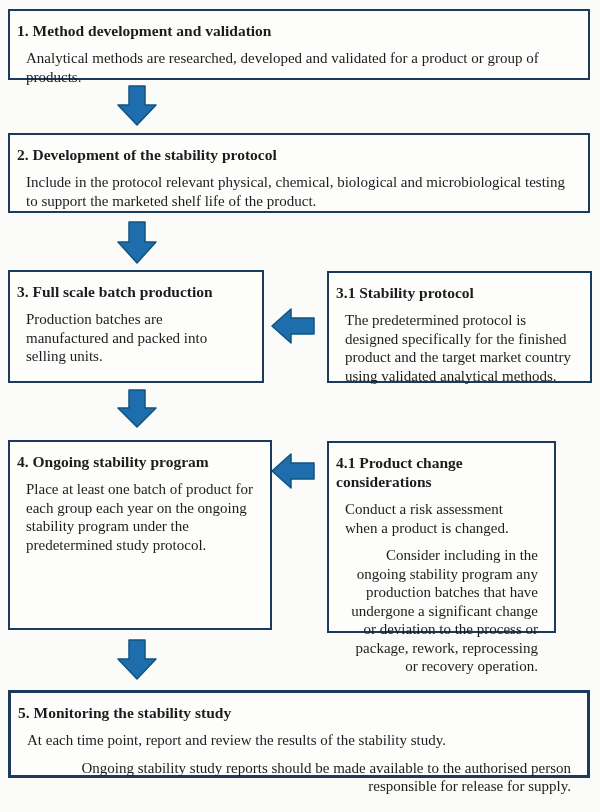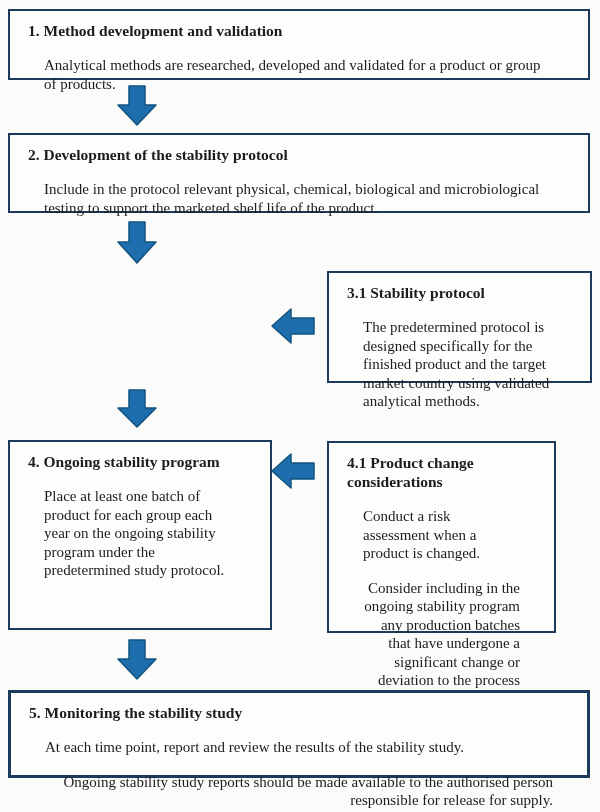--- a/index.html
+++ b/index.html
@@ -18,31 +18,31 @@
     font-family:"Liberation Serif","DejaVu Serif",serif;
     color:var(--text);
     position:relative;
     overflow:hidden;
   }
   .canvas{position:absolute;inset:0;}
   .box{
     position:absolute;
     background:var(--box-bg);
     border:2px solid var(--box-border);
-    padding:10px 18px;
+    padding:10px 7px;
   }
   .box.thick{border-width:3px;}
   .box-title{
     margin:0 0 9px 0;
     font-size:15.5px;
     line-height:19px;
     font-weight:bold;
   }
   .box-text{
-    margin:16px;
+    margin:9px;
     font-size:15px;
     line-height:18.5px;
   }
   .box-text + .box-text{margin-top:8px;text-align:right;}
   .arrow{position:absolute;}
   .arrow svg{display:block;width:100%;height:100%;}
   .arrow polygon{
     fill:var(--arrow-fill);
     stroke:var(--arrow-stroke);
     stroke-width:1.5;
@@ -69,20 +69,24 @@
     <h2 class="box-title">2. Development of the stability protocol</h2>
     <p class="box-text">Include in the protocol relevant physical, chemical, biological and microbiological testing to support the marketed shelf life of the product.</p>
   </div>
 
   <div class="arrow" style="left:115px;top:221px;width:44px;height:44px;">
     <svg viewBox="0 0 44 42" preserveAspectRatio="none" aria-hidden="true">
       <polygon points="14,1 30,1 30,20 41,20 22,40 3,20 14,20"></polygon>
     </svg>
   </div>
 
+  <div class="box" style="left:8px;top:270px;width:256px;height:113px;">
+    <h2 class="box-title">3. Full scale batch production</h2>
+    <p class="box-text">Production batches are manufactured and packed into selling units.</p>
+  </div>
 
   <div class="arrow" style="left:271px;top:307px;width:44px;height:38px;">
     <svg viewBox="0 0 44 38" preserveAspectRatio="none" aria-hidden="true">
       <polygon points="43,11 20,11 20,2 1,19 20,36 20,27 43,27"></polygon>
     </svg>
   </div>
 
   <div class="box" style="left:327px;top:271px;width:265px;height:112px;">
     <h2 class="box-title">3.1 Stability protocol</h2>
     <p class="box-text">The predetermined protocol is designed specifically for the finished product and the target market country using validated analytical methods.</p>

